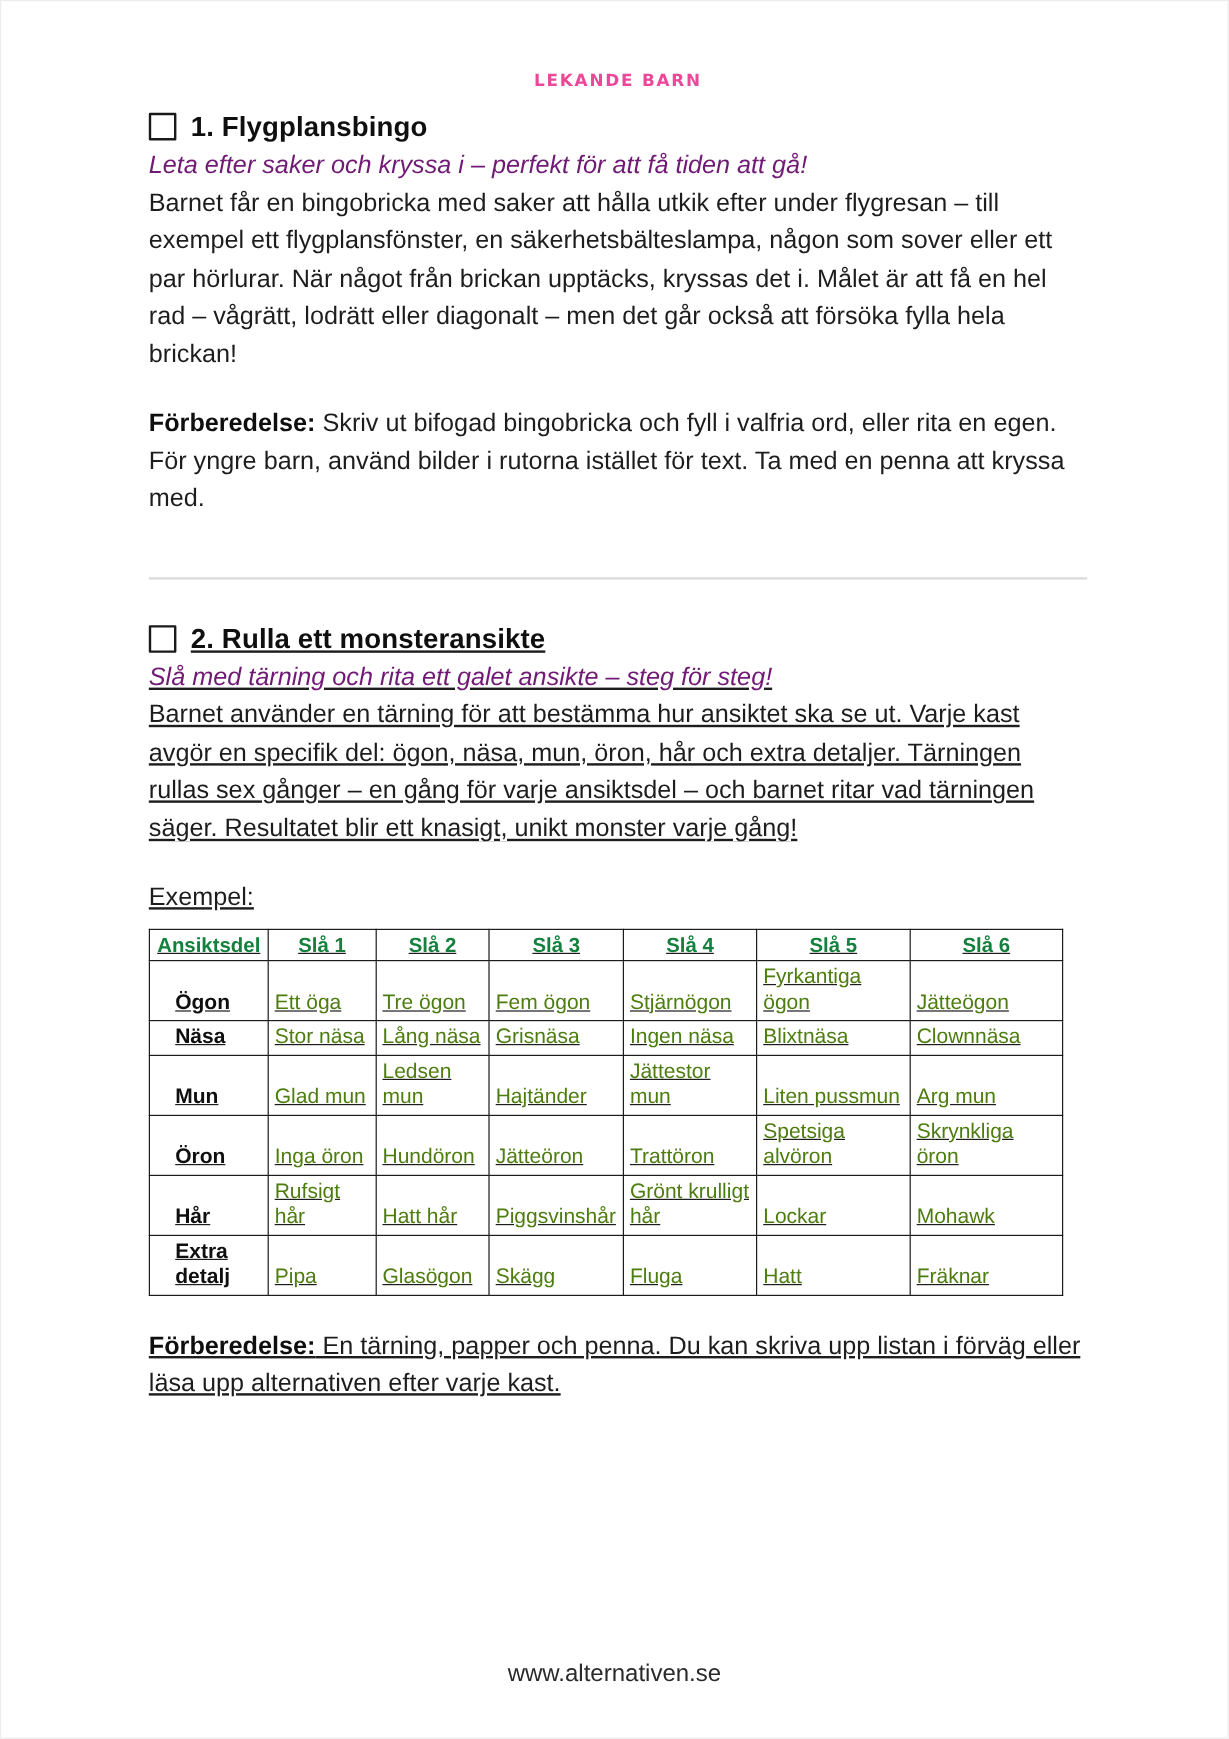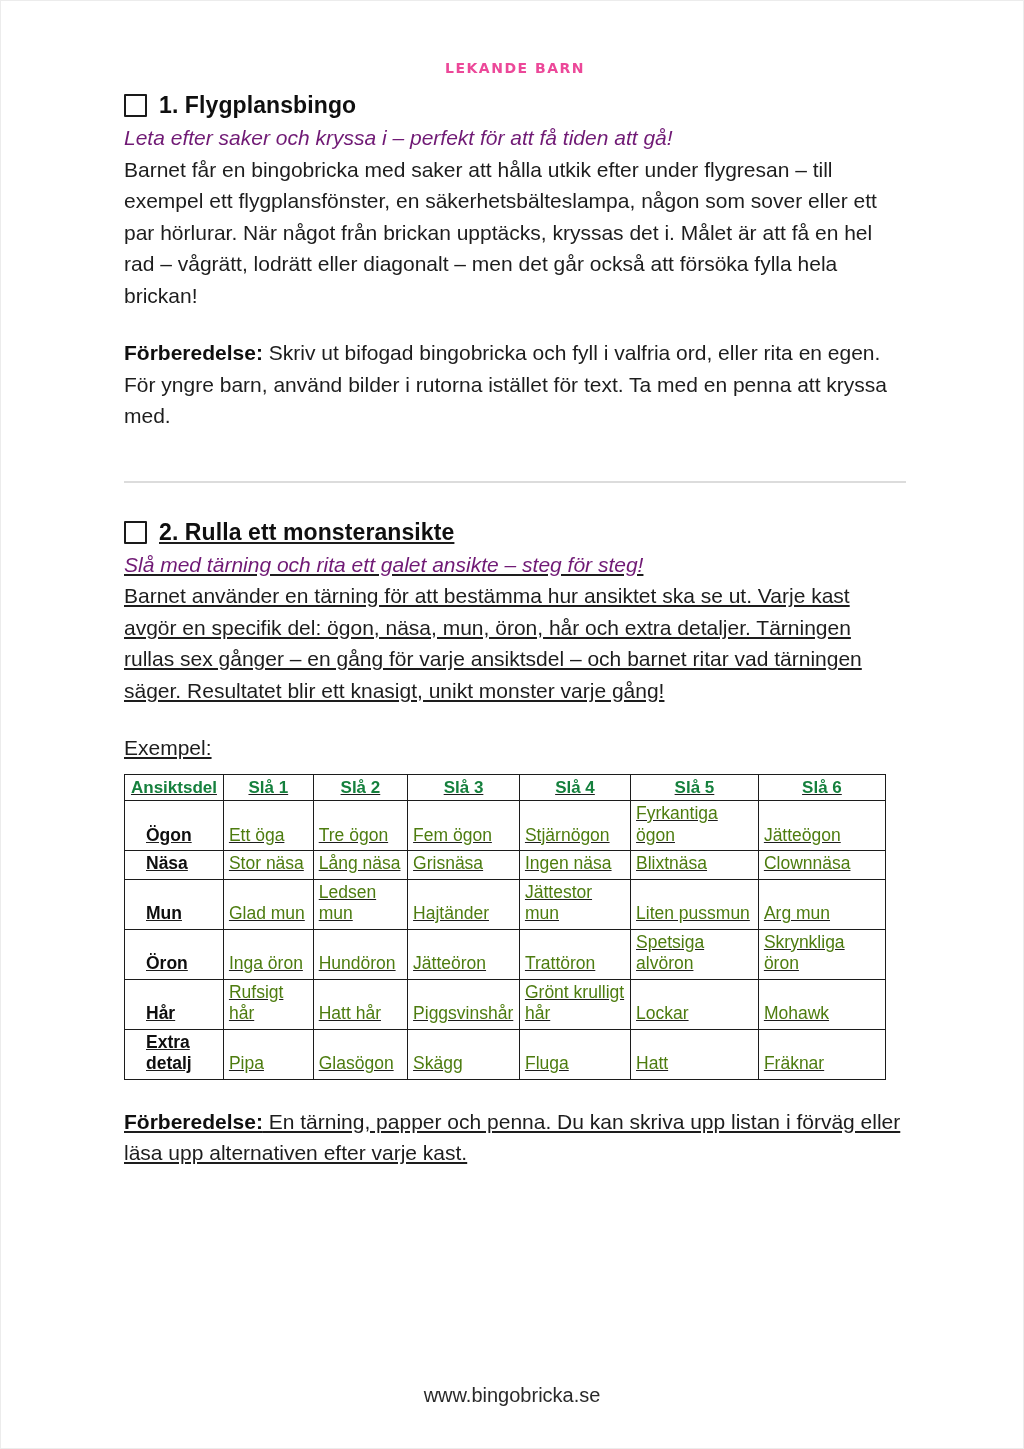--- a/index.html
+++ b/index.html
@@ -230,14 +230,14 @@
               <td>Fräknar</td>
             </tr>
           </tbody>
       </table>
 
       <p class="prep"><b>Förberedelse:</b><span> En tärning, papper och penna. Du kan skriva upp listan i förväg eller läsa upp alternativen efter varje kast.</span></p>
     </section>
 
   </div>
 
-  <div class="footer">www.bingobricka.se</div>
+  <div class="footer">www.alternativen.se</div>
 </div>
 
 </body></html>

